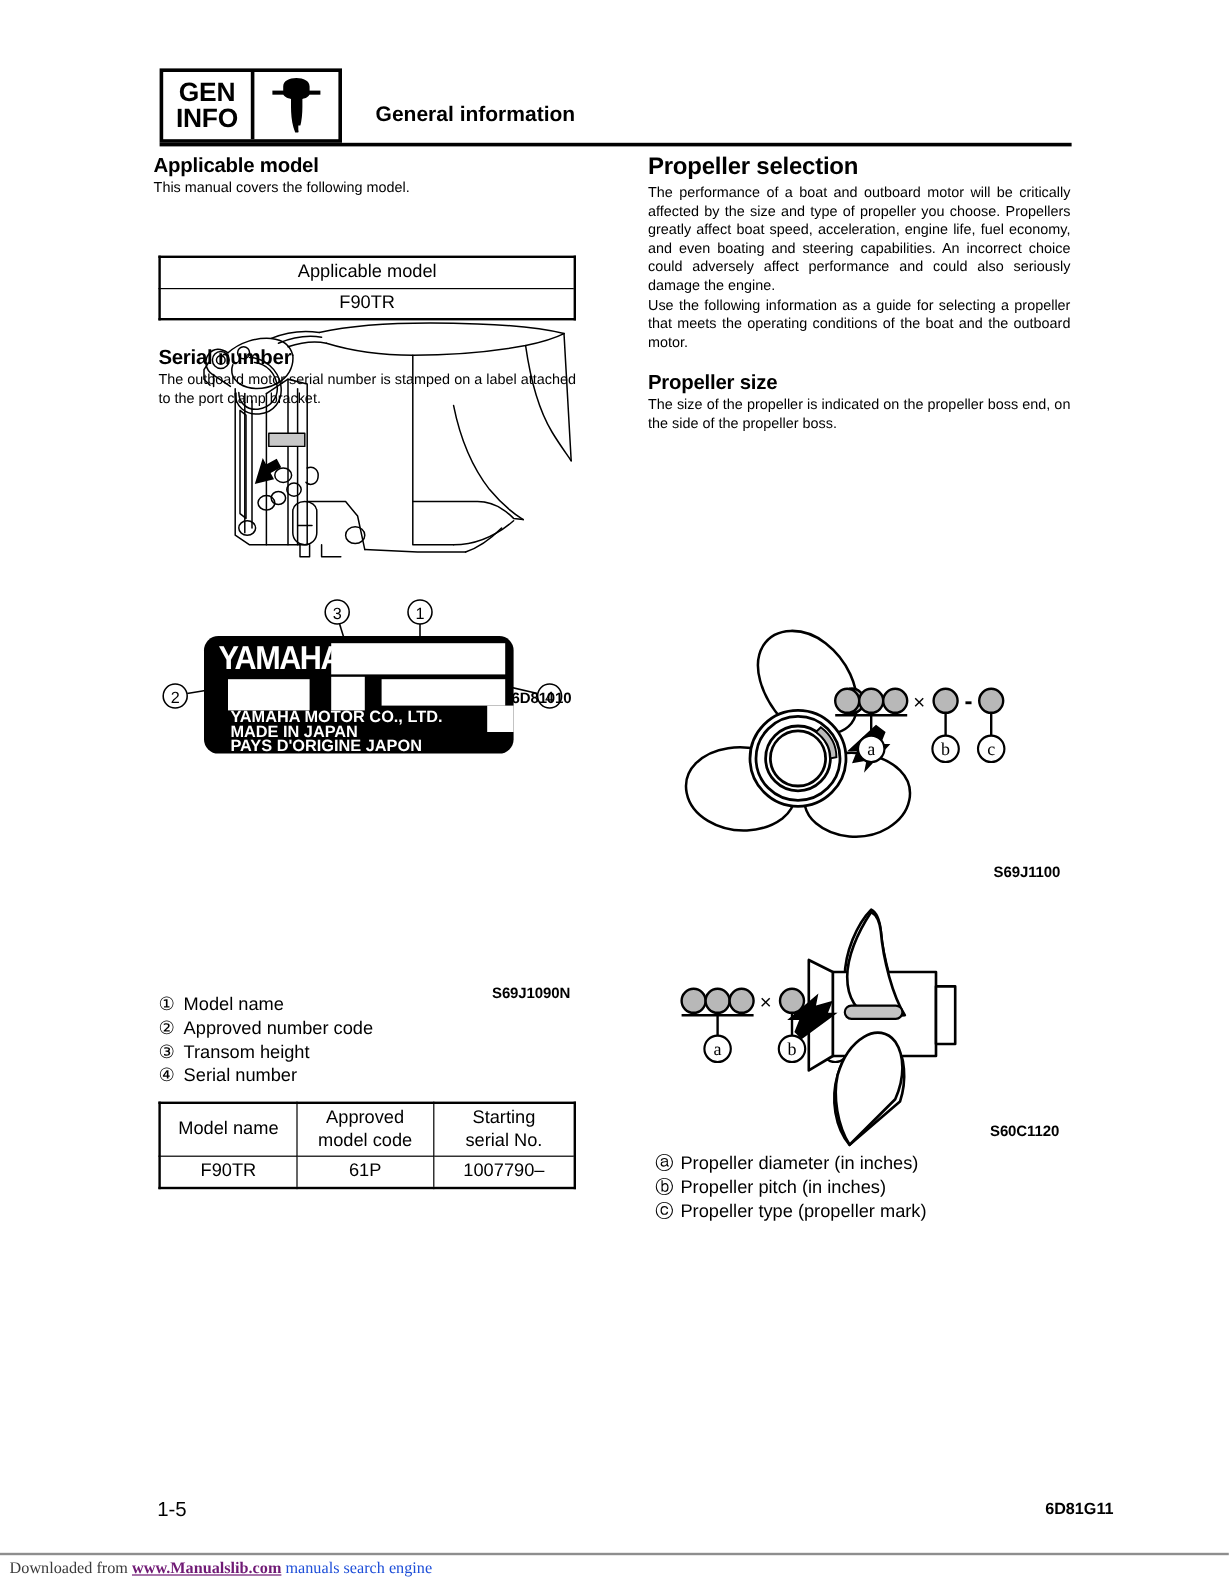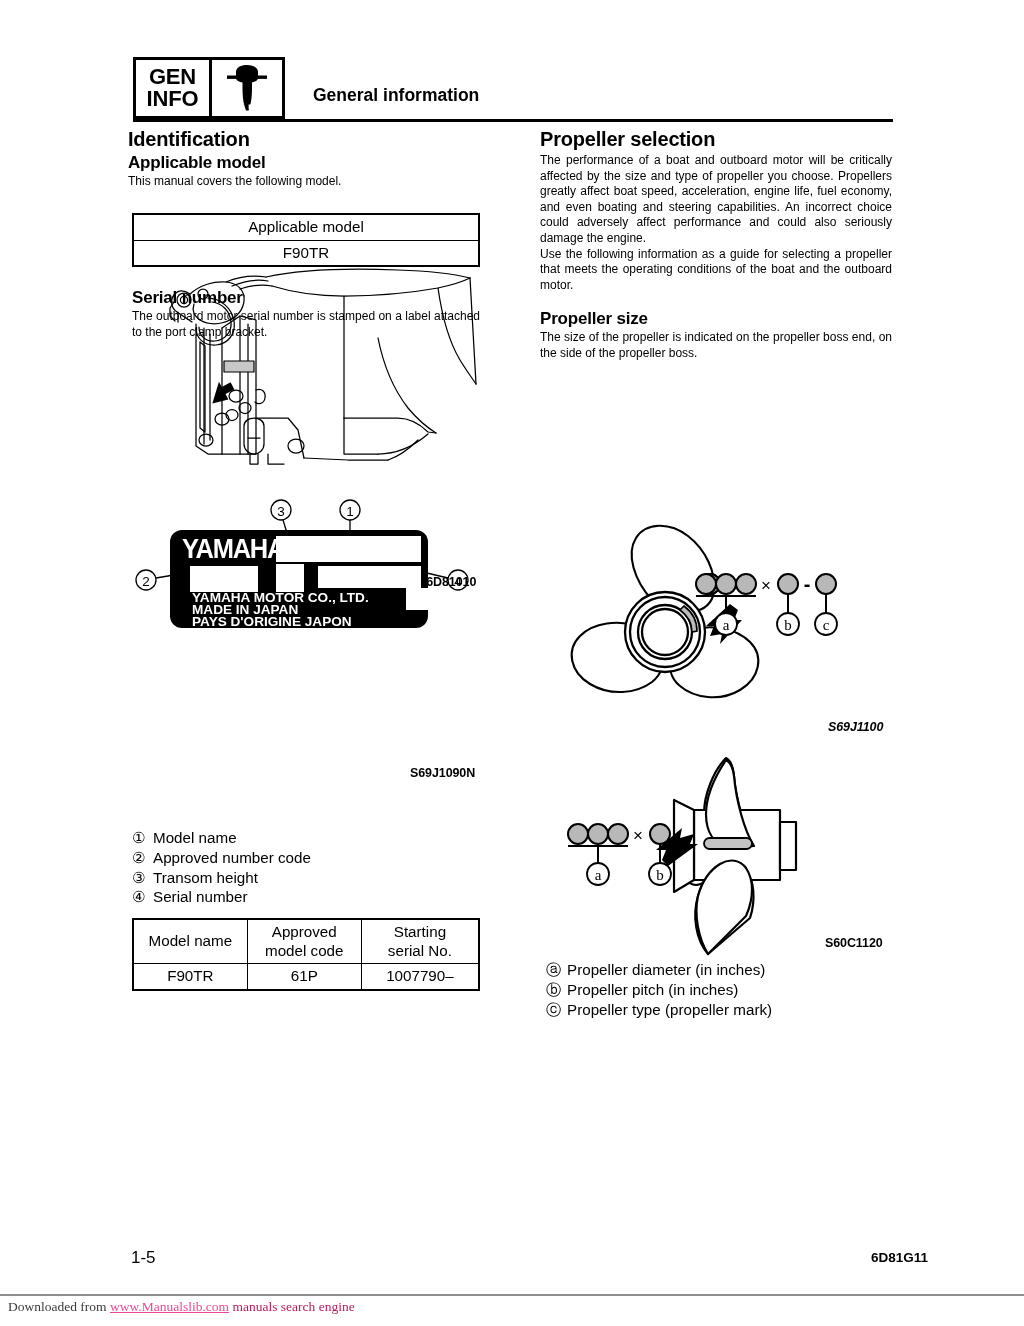--- a/index.html
+++ b/index.html
@@ -112,21 +112,21 @@
     position: absolute;
     font-size: 12.5px;
     font-weight: bold;
     letter-spacing: -0.1px;
   }
 
   #fig-bracket { position: absolute; left: 20px; top: 140px; width: 330px; height: 200px; }
   #fig-bracket-ref { left: 290px; top: 447px; }
 
   #fig-label { position: absolute; left: 0px; top: 368px; width: 352px; height: 170px; }
-  #fig-label-ref { left: 282px; top: 638px; }
+  #fig-label-ref { left: 282px; top: 693px; }
 
   
   ul.legend {
     list-style: none;
     margin: 0; padding: 0;
     font-size: 15.2px;
   }
   ul.legend li {
     display: flex; align-items: flex-start;
     line-height: 1.30;
@@ -137,21 +137,21 @@
     width: 21px;
     flex: 0 0 21px;
     text-align: left;
   }
   #legend-label {
     position: absolute; left: 4px; top: 700px;
   }
 
   
   #fig-prop-front { position: absolute; left: -6px; top: 380px; width: 358px; height: 215px; }
-  #fig-prop-front-ref { left: 288px; top: 592px; font-style: italic; }
+  #fig-prop-front-ref { left: 288px; top: 592px; }
 
   #fig-prop-side { position: absolute; left: 8px; top: 620px; width: 344px; height: 210px; }
   #fig-prop-side-ref { left: 285px; top: 808px; }
 
   #legend-prop { position: absolute; left: 6px; top: 832px; }
 
   
   #page-no {
     position: absolute; left: 131px; top: 1248px;
     font-size: 17px; font-weight: normal;
@@ -166,25 +166,25 @@
     background: #8e8e8e;
   }
   #watermark {
     position: absolute; left: 8px; top: 1299px;
     font-family: "Liberation Serif", serif;
     font-size: 13.5px;
     color: #3a3a3a;
     white-space: nowrap;
   }
   #watermark .lnk {
-    color: #ec4899;
+    color: #701a75;
     text-decoration: underline;
-    font-weight: normal;
-  }
-  #watermark .tail { color: #be185d; }
+    font-weight: bold;
+  }
+  #watermark .tail { color: #1d4ed8; }
 </style>
 </head>
 <body>
 
 <div id="page">
 
   <div id="header">
     <div id="tab-box">
       <div id="tab-label">
         <span>GEN</span>
@@ -199,21 +199,20 @@
           <path d="M24.6 41.5 L27 41.5 L26 46 L24.6 46 Z" fill="#fff"></path>
         </svg>
       </div>
     </div>
     <div id="section-title">General information</div>
     <div id="header-rule"></div>
   </div>
 
   <div class="col" id="col-left">
 
-    <h1 class="sec">Identification</h1>
     <h2 class="sub">Applicable model</h2>
     <p class="body nojust">This manual covers the following model.</p>
 
     <table class="t" id="tbl-applicable">
       <tbody>
           <tr>
         <td>Applicable model</td>
       </tr>
       <tr>
         <td>F90TR</td>

